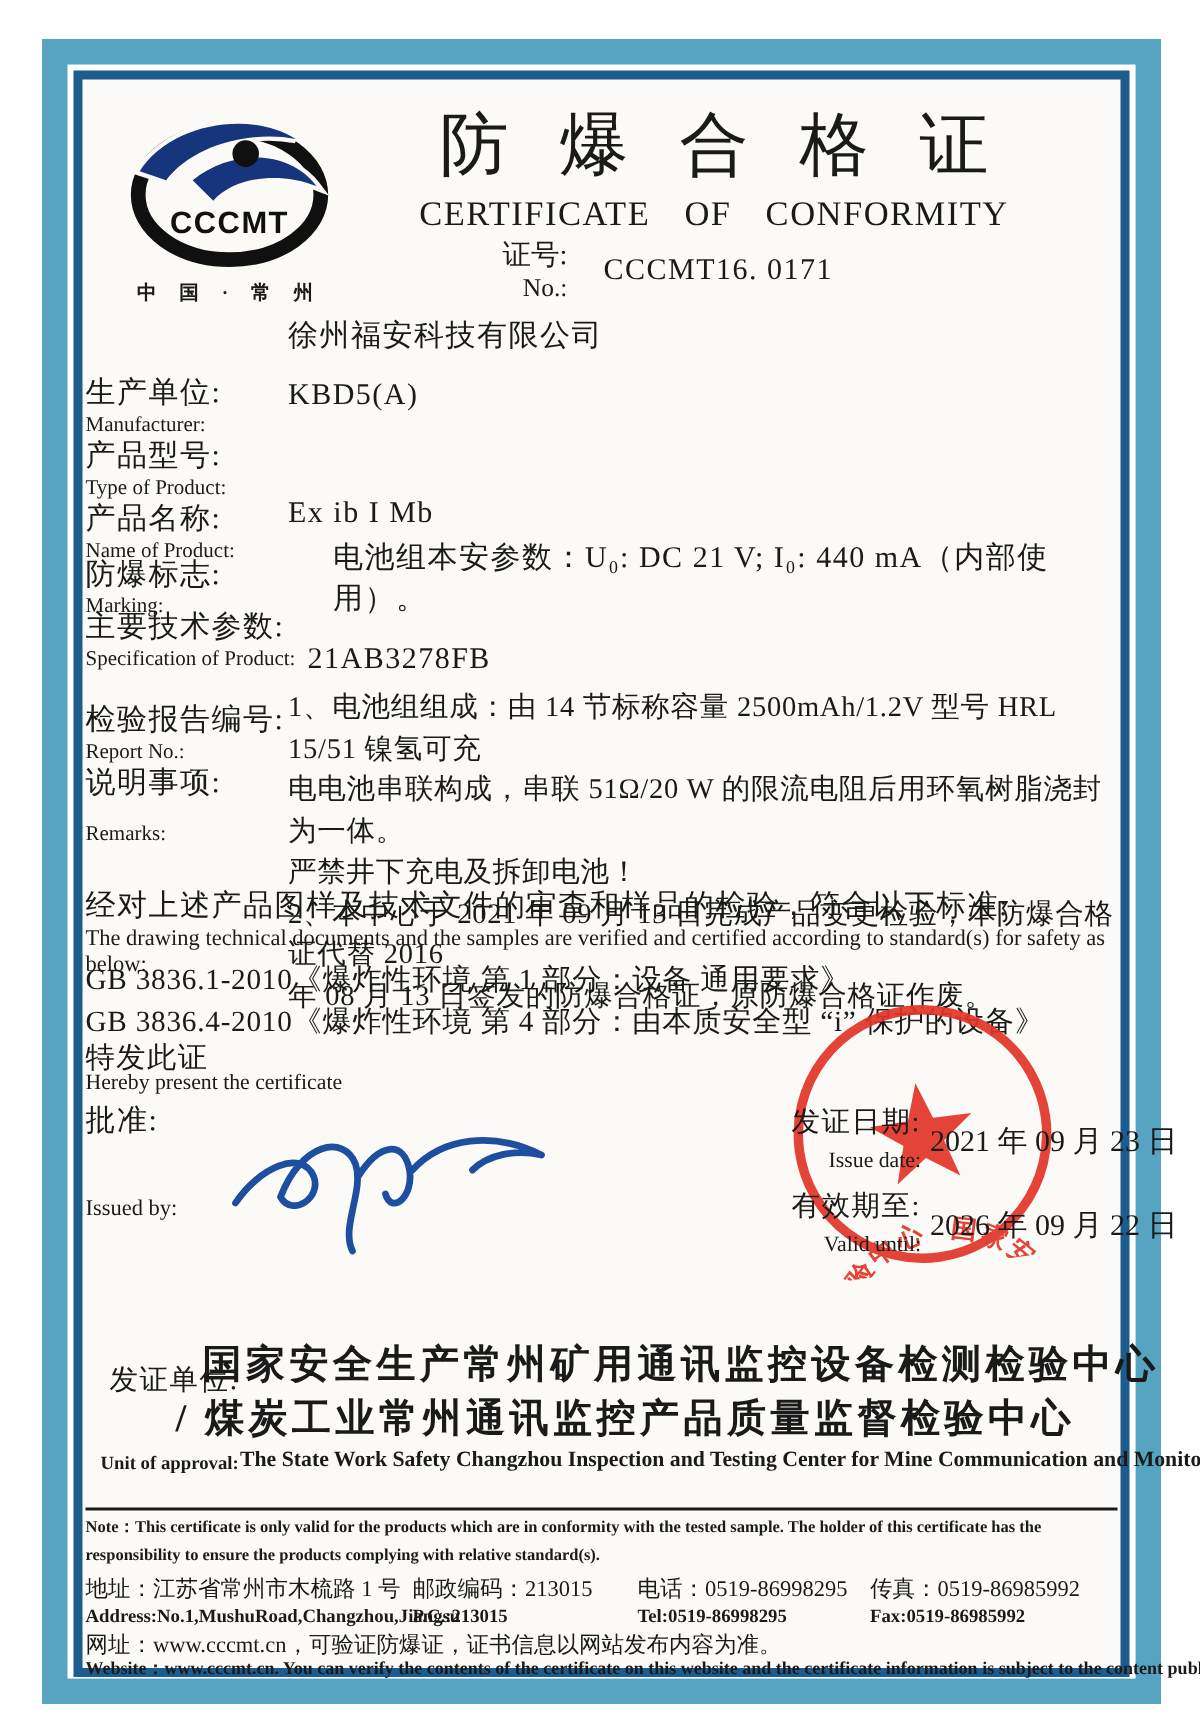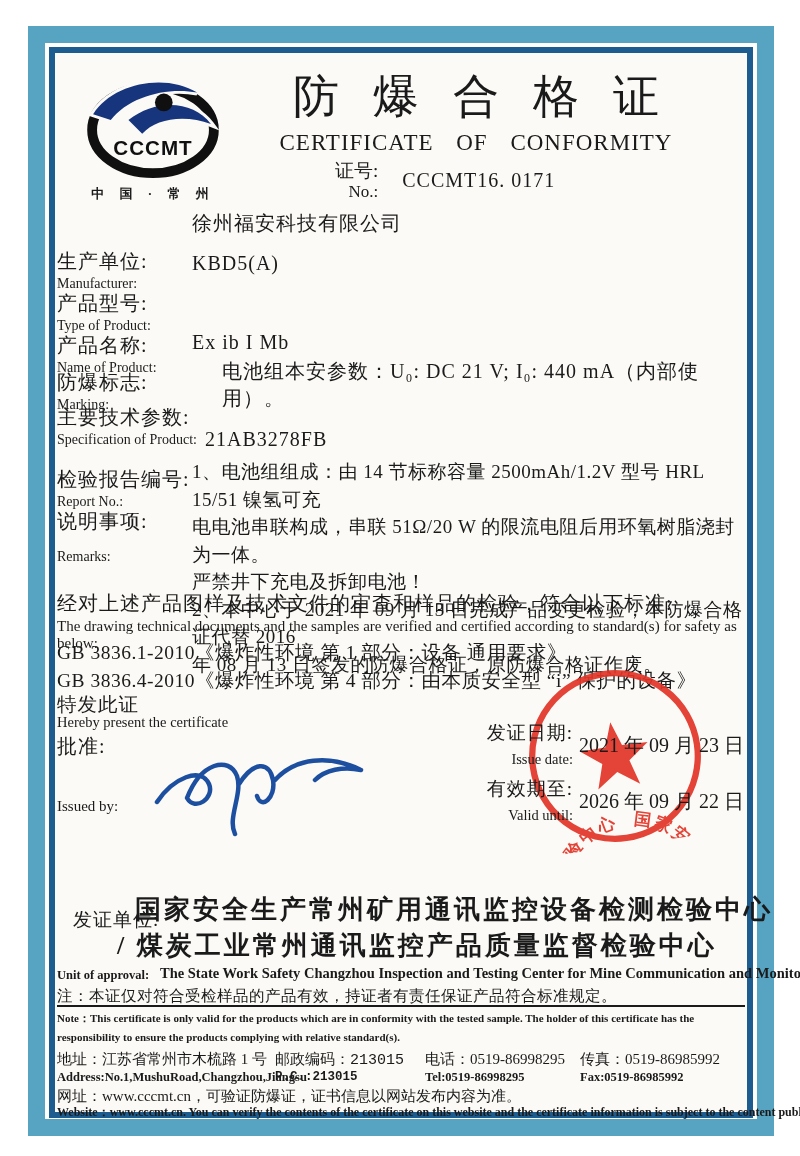--- a/index.html
+++ b/index.html
@@ -50,46 +50,46 @@
   .std-en { left:0; top:562px; font-size:15px;font-family:Liberation Serif, serif; }
   .gb1 { left:0; top:583px; font-size:19.5px; letter-spacing:.5px; }
   .gb2 { left:0; top:611px; font-size:19.5px; letter-spacing:.5px; z-index:4; }
   .present-cn { left:0; top:635px; font-size:19.5px; letter-spacing:1px; }
   .present-en { left:0; top:658px; font-size:14.5px; }
   .approve { left:0; top:677px; font-size:20px; letter-spacing:1px; }
   .issuedby { left:0; top:742px; font-size:15px; }
   .signature { left:86px; top:684px; width:240px; height:104px; z-index:6; }
 
   
-  .daterow { left:396px; width:272px; z-index:6; }
+  .daterow { left:437px; width:272px; z-index:6;margin-top:15px; }
   .d1 { top:664px; } .d2 { top:720px; }
   .daterow .dlab { width:120px; text-align:right; }
   .daterow .dcn { font-size:19px; letter-spacing:1px; }
   .daterow .den { font-size:14.5px; margin-top:5px; }
   .daterow .dval { position:absolute; left:126px; top:12px; font-size:20px; white-space:nowrap; }
   .stamp { left:468px; top:610px; width:180px; height:180px; z-index:5; opacity:.92;
     transform:rotate(-8deg); }
 
   
   .iss-label { left:16px; top:851px; font-size:19px; letter-spacing:1px; }
   .iss-n1 { left:78px; top:836px; font-size:26px; font-weight:bold; letter-spacing:3px; white-space:nowrap; }
   .iss-n2 { left:60px; top:872px; font-size:26px; font-weight:bold; letter-spacing:3px; white-space:nowrap; }
-  .iss-en-label { left:0; top:912px; font-size:12.5px; font-weight:bold; }
+  .iss-en-label { left:10px; top:912px; font-size:12.5px; font-weight:bold; }
   .iss-en1 { left:103px; top:909px; font-size:14.5px; font-weight:bold; white-space:nowrap; }
   .iss-en2 { left:120px; top:928px; font-size:14.5px; font-weight:bold; }
 
   
   .note-cn { left:0; top:952px; font-size:15.5px; letter-spacing:.5px; }
   .rule { left:0; top:972px; width:688px; border-top:2.5px solid #1a1a1a; }
   .note-en { left:0; top:976px; width:688px; font-size:11px; font-weight:bold; line-height:19px; }
   .addr-cn { top:1016px; font-size:15px; }
   .addr-en { top:1036px; font-size:12.5px; font-weight:bold; }
   .addr-row { left:0; width:688px; }
   .addr-row span { position:absolute; white-space:nowrap; }
-  .c1{ left:0; } .c2{ left:218px;font-family:Liberation Mono, monospace; } .c3{ left:368px; } .c4{ left:523px; }
+  .c1{ left:0; } .c2{ left:218px; } .c3{ left:368px; } .c4{ left:523px; }
   .web-cn { left:0; top:1000px; font-size:15px; }
   .web-en { left:0; top:1020px; font-size:12px; font-weight:bold; white-space:nowrap; }
   
   .note-cn{top:930px;} .rule{top:949px;} .note-en{top:953px;}
   .addr-cn{top:994px;} .addr-en{top:1014px;}
   .web-cn{top:1031px;} .web-en{top:1048px;}
 </style>
 </head>
 <body>
 
@@ -203,21 +203,20 @@
         <textPath href="#stampTextPath" startOffset="2%">国家安全生产常州矿用通讯监控设备检测检验中心</textPath>
       </text>
     </svg>
 
     <div class="abs iss-label">发证单位:</div>
     <div class="abs iss-n1">国家安全生产常州矿用通讯监控设备检测检验中心</div>
     <div class="abs iss-n2">/ 煤炭工业常州通讯监控产品质量监督检验中心</div>
     <div class="abs iss-en-label">Unit of approval:</div>
     <div class="abs iss-en1">The State Work Safety Changzhou Inspection and Testing Center for Mine Communication and Monitoring Devices</div>
 
-    <div class="abs note-cn">注：本证仅对符合受检样品的产品有效，持证者有责任保证产品符合标准规定。</div>
     <div class="abs rule"></div>
     <div class="abs note-en">Note：This certificate is only valid for the products which are in conformity with the tested sample. The holder of this certificate has the responsibility to ensure the products complying with relative standard(s).</div>
 
     <div class="abs addr-row addr-cn">
       <span class="c1">地址：江苏省常州市木梳路 1 号</span>
       <span class="c2">邮政编码：213015</span>
       <span class="c3">电话：0519-86998295</span>
       <span class="c4">传真：0519-86985992</span>
     </div>
     <div class="abs addr-row addr-en">

